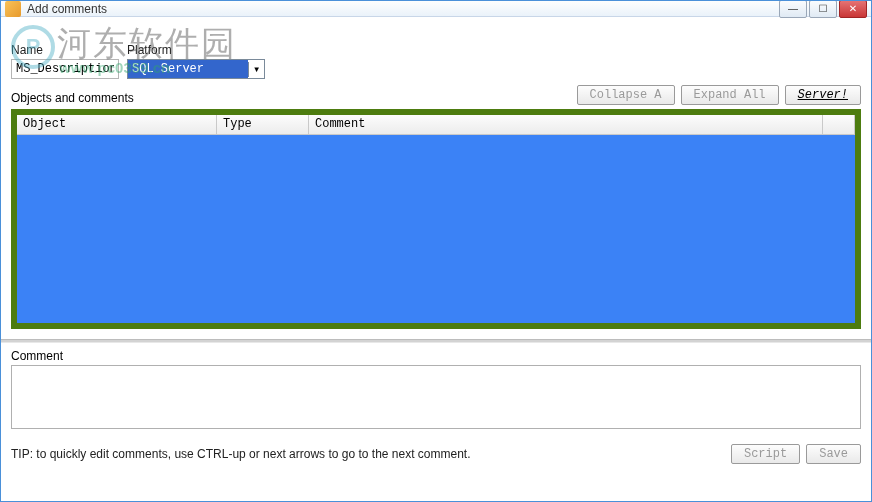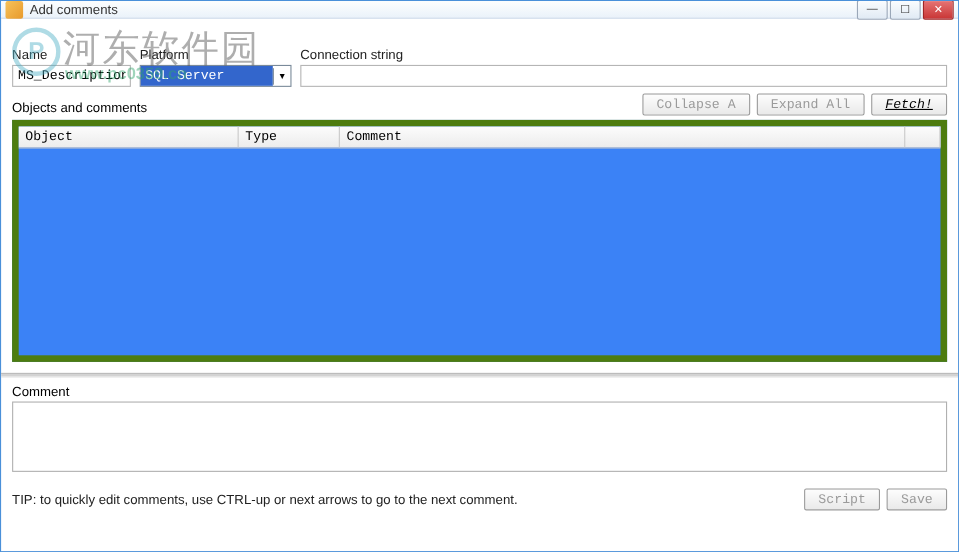--- a/index.html
+++ b/index.html
@@ -189,31 +189,27 @@
       <label>Name</label>
       <input class="name-input" value="MS_Description" style="">
     </div>
     <div class="field" style="width:138px">
       <label>Platform</label>
       <div class="platform-select">
         <div class="sel">SQL Server</div>
         <div class="arrow">▾</div>
       </div>
     </div>
-    <div class="field" style="flex:1">
-      <label>Connection string</label>
-      <input class="conn-input" value="" style="">
-    </div>
   </div>
 
   <div class="row2">
     <div class="section-label">Objects and comments</div>
     <button class="btn disabled">Collapse A</button>
     <button class="btn disabled">Expand All</button>
-    <button class="btn fetch">Fetch!</button>
+    <button class="btn fetch">Server!</button>
   </div>
 
   <div class="grid">
     <div class="grid-header">
       <div class="col col-object">Object</div>
       <div class="col col-type">Type</div>
       <div class="col col-comment">Comment</div>
       <div class="col col-scroll"></div>
     </div>
     <div></div>

